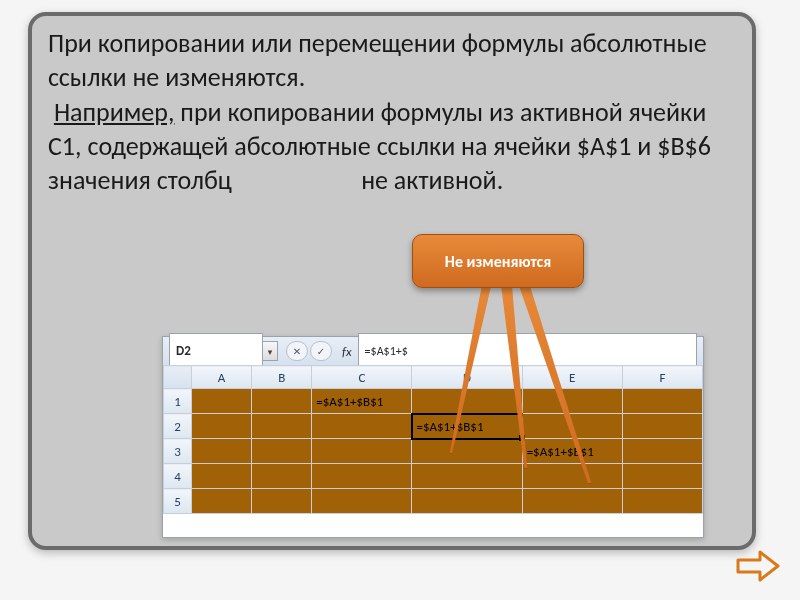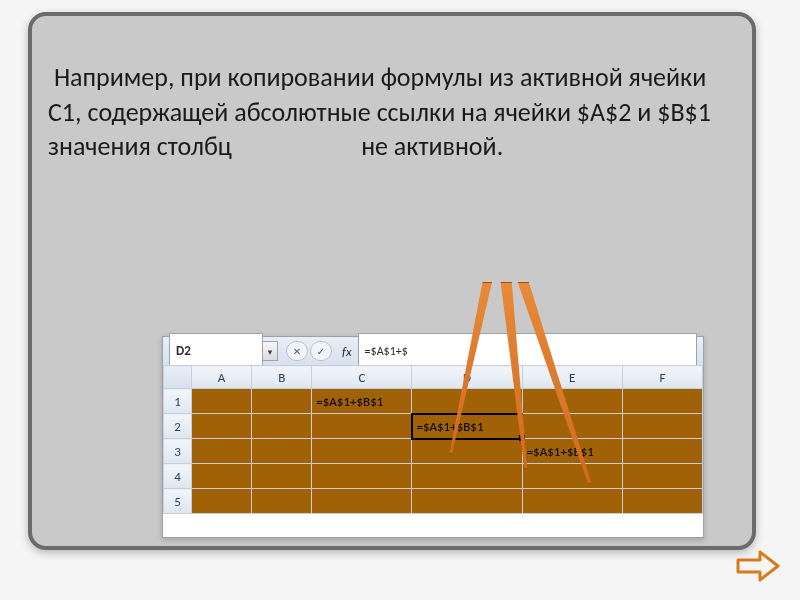--- a/index.html
+++ b/index.html
@@ -27,20 +27,21 @@
   .body-text {
     position: absolute;
     left: 16px;
     top: 10px;
     width: 690px;
     font-size: 26px;
     line-height: 1.32;
     color: #1a1a1a;
   }
   .body-text .example-word {
+    text-decoration: underline;
   }
   
   .excel {
     position: absolute;
     left: 130px;
     top: 320px;
     width: 540px;
     height: 200px;
     background: #ffffff;
     border: 1px solid #9aa3ad;
@@ -203,24 +204,27 @@
     cursor: pointer;
   }
   .next-arrow svg { width:100%; height:100%; }
 </style>
 </head>
 <body>
 
 <div class="slide-frame">
 
   <div class="body-text">
-    <br>
-    &nbsp;<span class="example-word">Например,</span><span> при  копировании формулы из активной ячейки С1, содержащей абсолютные ссылки на ячейки $A$2  и  $B$1 значения столбц</span>&nbsp;&nbsp;&nbsp;&nbsp;&nbsp;&nbsp;&nbsp;&nbsp;&nbsp;&nbsp;&nbsp;&nbsp;&nbsp;&nbsp;&nbsp;&nbsp;&nbsp;&nbsp;&nbsp;&nbsp;&nbsp;&nbsp;<span>не активной.</span>
+    <span>При копировании или перемещении формулы абсолютные ссылки не изменяются.</span><br>
+    &nbsp;<span class="example-word">Например,</span><span> при  копировании формулы из активной ячейки С1, содержащей абсолютные ссылки на ячейки $A$1  и  $B$6 значения столбц</span>&nbsp;&nbsp;&nbsp;&nbsp;&nbsp;&nbsp;&nbsp;&nbsp;&nbsp;&nbsp;&nbsp;&nbsp;&nbsp;&nbsp;&nbsp;&nbsp;&nbsp;&nbsp;&nbsp;&nbsp;&nbsp;&nbsp;<span>не активной.</span>
   </div>
 
+  <div class="callout">
+    <span>Не изменяются</span>
+  </div>
   <div class="callout-tail tail1"></div>
   <div class="callout-tail tail2"></div>
   <div class="callout-tail tail3"></div>
 
   <div class="excel">
     <div class="excel-top">
       <div class="name-box">D2</div>
       <div class="name-drop">▾</div>
       <div class="fx-btns">
         <div class="fx-btn">✕</div>

